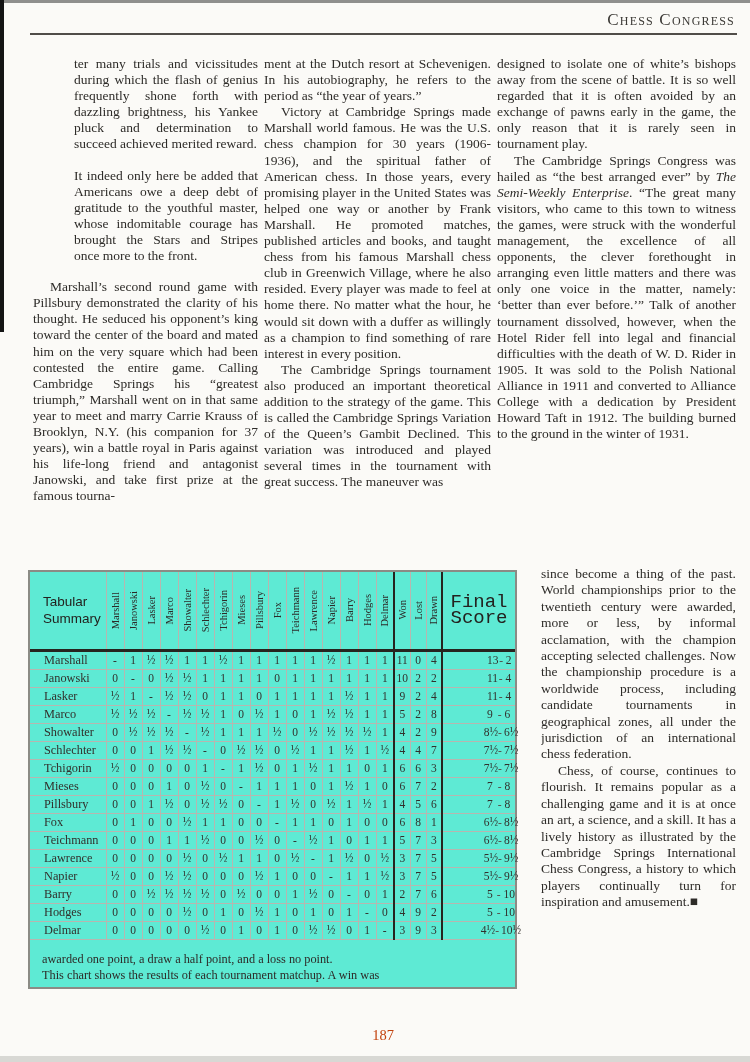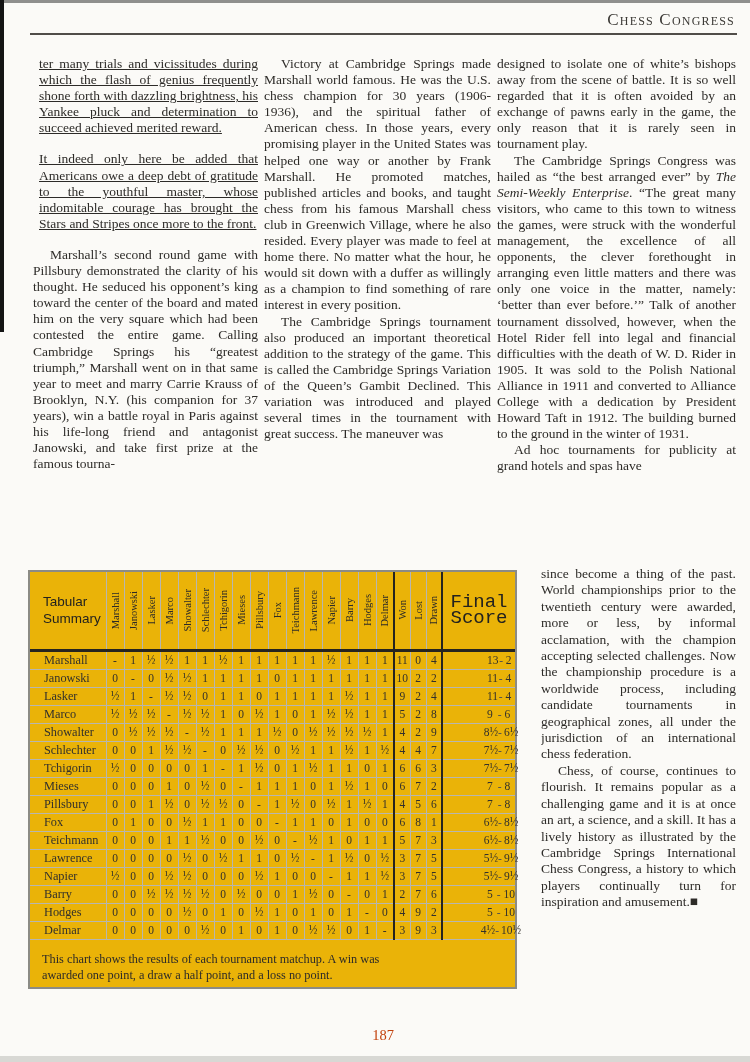--- a/index.html
+++ b/index.html
@@ -13,26 +13,26 @@
   .running-head {position:absolute; top:10px; right:15px; font-variant:small-caps;
                  font-size:17px; letter-spacing:1.2px; color:#3b3935;}
   .head-rule {position:absolute; top:33px; left:30px; width:707px; height:2px; background:#504d49;}
   
   .textcol {position:absolute; text-align:justify; font-size:13.5px; line-height:16.1px; overflow:hidden;}
   #col1 {left:33px;  top:56px; width:225px; height:512px;}
   #col2 {left:264px; top:56px; width:227px; height:512px;}
   #col3a {left:497px; top:56px; width:239px; height:511px;}
   #col3b {left:541px; top:566px; width:195px; height:424px; line-height:16.4px;}
   .block {margin:0;}
-  .block.quote {margin-left:6px; margin-bottom:15px;text-decoration:underline;}
+  .block.quote {margin-left:41px; margin-bottom:15px;}
   .block.para.indent {text-indent:17px;}
   em {font-style:italic;}
   
   #xtable-box {position:absolute; left:28px; top:570px; width:489px; height:419px;
-               border:2px solid #8b8b85; background:#eab308; box-sizing:border-box; z-index:5;}
+               border:2px solid #8b8b85; background:#5eead4; box-sizing:border-box; z-index:5;}
   #xtable {border-collapse:collapse; table-layout:fixed; width:485px; margin:0;}
   #xtable th, #xtable td {padding:0; box-sizing:border-box;}
   #xtable thead th {height:78px; border-left:1px solid #b7b6af; border-bottom:3px solid #26241f;
                     font-weight:normal; vertical-align:middle;}
   #xtable thead th.corner {border-left:none;}
   .corner-label {font-family:"Liberation Sans","DejaVu Sans",sans-serif; font-size:13.5px;
                  line-height:17px; color:#23221f; text-align:left; padding-left:13px;}
   .vwrap {height:74px; display:flex; align-items:center; justify-content:center;}
   .vtext {writing-mode:vertical-rl; transform:rotate(180deg); font-size:10.5px;
           font-family:"Liberation Serif","DejaVu Serif",serif; color:#2d2b28; white-space:nowrap;}
@@ -66,27 +66,27 @@
 
   <div class="running-head">Chess Congress</div>
   <div class="head-rule"></div>
 
   <div id="col1" class="textcol">
       <div class="block quote"><span>ter many trials and vicissitudes during which the flash of genius frequently shone forth with dazzling brightness, his Yankee pluck and determination to succeed achieved merited reward.</span></div>
       <div class="block quote"><span>It indeed only here be added that Americans owe a deep debt of gratitude to the youthful master, whose indomitable courage has brought the Stars and Stripes once more to the front.</span></div>
       <div class="block para indent"><span>Marshall’s second round game with Pillsbury demonstrated the clarity of his thought. He seduced his opponent’s king toward the center of the board and mated him on the very square which had been contested the entire game. Calling Cambridge Springs his “greatest triumph,” Marshall went on in that same year to meet and marry Carrie Krauss of Brooklyn, N.Y. (his companion for 37 years), win a battle royal in Paris against his life-long friend and antagonist Janowski, and take first prize at the famous tourna-</span></div>
     </div>
   <div id="col2" class="textcol">
+      <div class="block para"><span>ment at the Dutch resort at Schevenigen. In his autobiography, he refers to the period as “the year of years.”</span></div>
       <div class="block para indent"><span>Victory at Cambridge Springs made Marshall world famous. He was the U.S. chess champion for 30 years (1906-1936), and the spiritual father of American chess. In those years, every promising player in the United States was helped one way or another by Frank Marshall. He promoted matches, published articles and books, and taught chess from his famous Marshall chess club in Greenwich Village, where he also resided. Every player was made to feel at home there. No matter what the hour, he would sit down with a duffer as willingly as a champion to find something of rare interest in every position.</span></div>
       <div class="block para indent"><span>The Cambridge Springs tournament also produced an important theoretical addition to the strategy of the game. This is called the Cambridge Springs Variation of the Queen’s Gambit Declined. This variation was introduced and played several times in the tournament with great success. The maneuver was</span></div>
     </div>
   <div id="col3a" class="textcol">
       <div class="block para"><span>designed to isolate one of white’s bishops away from the scene of battle. It is so well regarded that it is often avoided by an exchange of pawns early in the game, the only reason that it is rarely seen in tournament play.</span></div>
       <div class="block para indent"><span>The Cambridge Springs Congress was hailed as “the best arranged ever” by </span><em>The Semi-Weekly Enterprise</em><span>. “The great many visitors, who came to this town to witness the games, were struck with the wonderful management, the excellence of all opponents, the clever forethought in arranging even little matters and there was only one voice in the matter, namely: ‘better than ever before.’” Talk of another tournament dissolved, however, when the Hotel Rider fell into legal and financial difficulties with the death of W. D. Rider in 1905. It was sold to the Polish National Alliance in 1911 and converted to Alliance College with a dedication by President Howard Taft in 1912. The building burned to the ground in the winter of 1931.</span></div>
-      <div class="block para indent"><span>Ad hoc tournaments for publicity at grand hotels and spas have</span></div>
     </div>
   <div id="col3b" class="textcol">
       <div class="block para"><span>since become a thing of the past. World championships prior to the twentieth century were awarded, more or less, by informal acclamation, with the champion accepting selected challenges. Now the championship procedure is a worldwide process, including candidate tournaments in geographical zones, all under the jurisdiction of an international chess federation.</span></div>
       <div class="block para indent"><span>Chess, of course, continues to flourish. It remains popular as a challenging game and it is at once an art, a science, and a skill. It has a lively history as illustrated by the Cambridge Springs International Chess Congress, a history to which players continually turn for inspiration and amusement.■</span></div>
     </div>
 
   <div id="xtable-box">
     <table id="xtable">
         <colgroup>
           <col style="width: 76px;">
@@ -677,20 +677,20 @@
               <div class="fsflex">
                 <span class="fsL">4½</span>
                 <span class="fsD">-</span>
                 <span class="fsR">10½</span>
               </div>
             </td>
           </tr>
         </tbody>
       </table>
     <div class="xcaption">
+      <div>awarded one point, a draw a half point, and a loss no point.</div>
       <div>This chart shows the results of each tournament matchup. A win was</div>
-      <div>awarded one point, a draw a half point, and a loss no point.</div>
     </div>
   </div>
 
 
   <div id="page-number">187</div>
 </div>
 
 </body></html>

